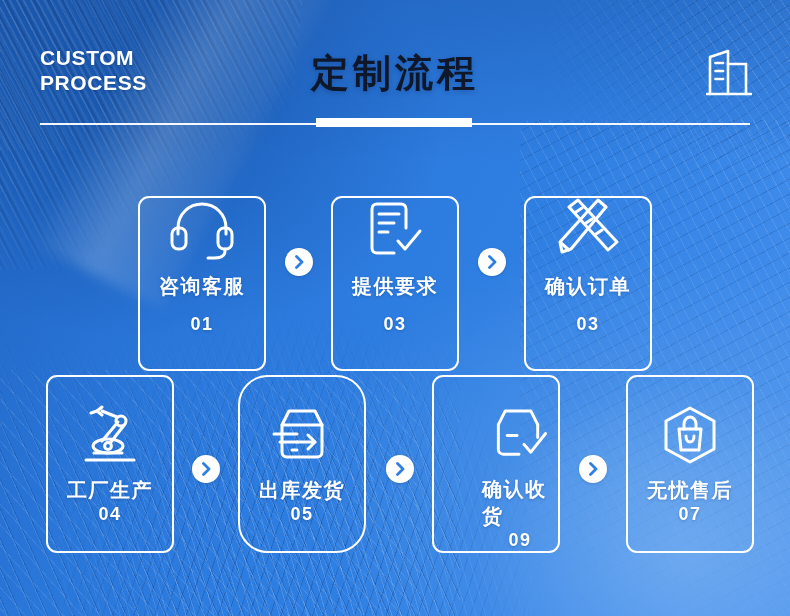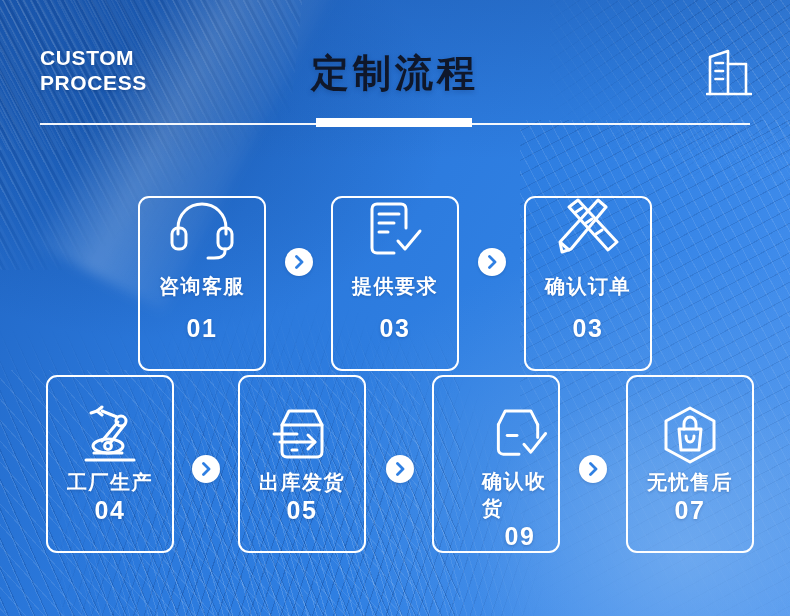--- a/index.html
+++ b/index.html
@@ -124,34 +124,34 @@
     border:2px solid #ffffff;border-radius:11px;
     box-sizing:border-box;
     display:flex;flex-direction:column;align-items:center;
   }
   .card .icon{margin-top:0;}
   .card .ctitle{
     color:#ffffff;font-size:20px;font-weight:bold;letter-spacing:1.5px;
     text-shadow:0 1px 3px rgba(10,45,105,.30);
   }
   .card .cnum{
-    color:#ffffff;font-size:25px;font-weight:bold;letter-spacing:1.5px;
+    color:#ffffff;font-size:18px;font-weight:bold;letter-spacing:1.5px;
     text-shadow:0 1px 3px rgba(10,45,105,.30);
   }
   
   .row1{width:128px;height:175px;top:168px;margin-top:28px;}
   .row1 .ctitle{margin-top:13px;}
   .row1 .cnum{margin-top:14px;}
   
   .row2{width:128px;height:178px;top:375px;padding-top:28px;}
-  .row2 .ctitle{margin-top:4px;}
+  .row2 .ctitle{margin-top:12px;}
   .row2 .cnum{}
 
   .c1{left:138px;} .c2{left:331px;} .c3{left:524px;}
-  .c4{left:46px;} .c5{left:238px;} .c6{left:432px;padding-left:48px;} .c7{left:626px;}
+  .c4{left:46px;} .c5{left:238px;border-radius:30px;} .c6{left:432px;padding-left:48px;} .c7{left:626px;}
 
   
   .arrow{
     position:absolute;width:28px;height:28px;border-radius:50%;
     background:#ffffff;display:flex;align-items:center;justify-content:center;
     box-shadow:0 1px 3px rgba(10,45,105,.22);
   }
   .a1{left:285px;top:248px;} .a2{left:478px;top:248px;}
   .a3{left:192px;top:455px;} .a4{left:386px;top:455px;} .a5{left:579px;top:455px;}
 </style>

